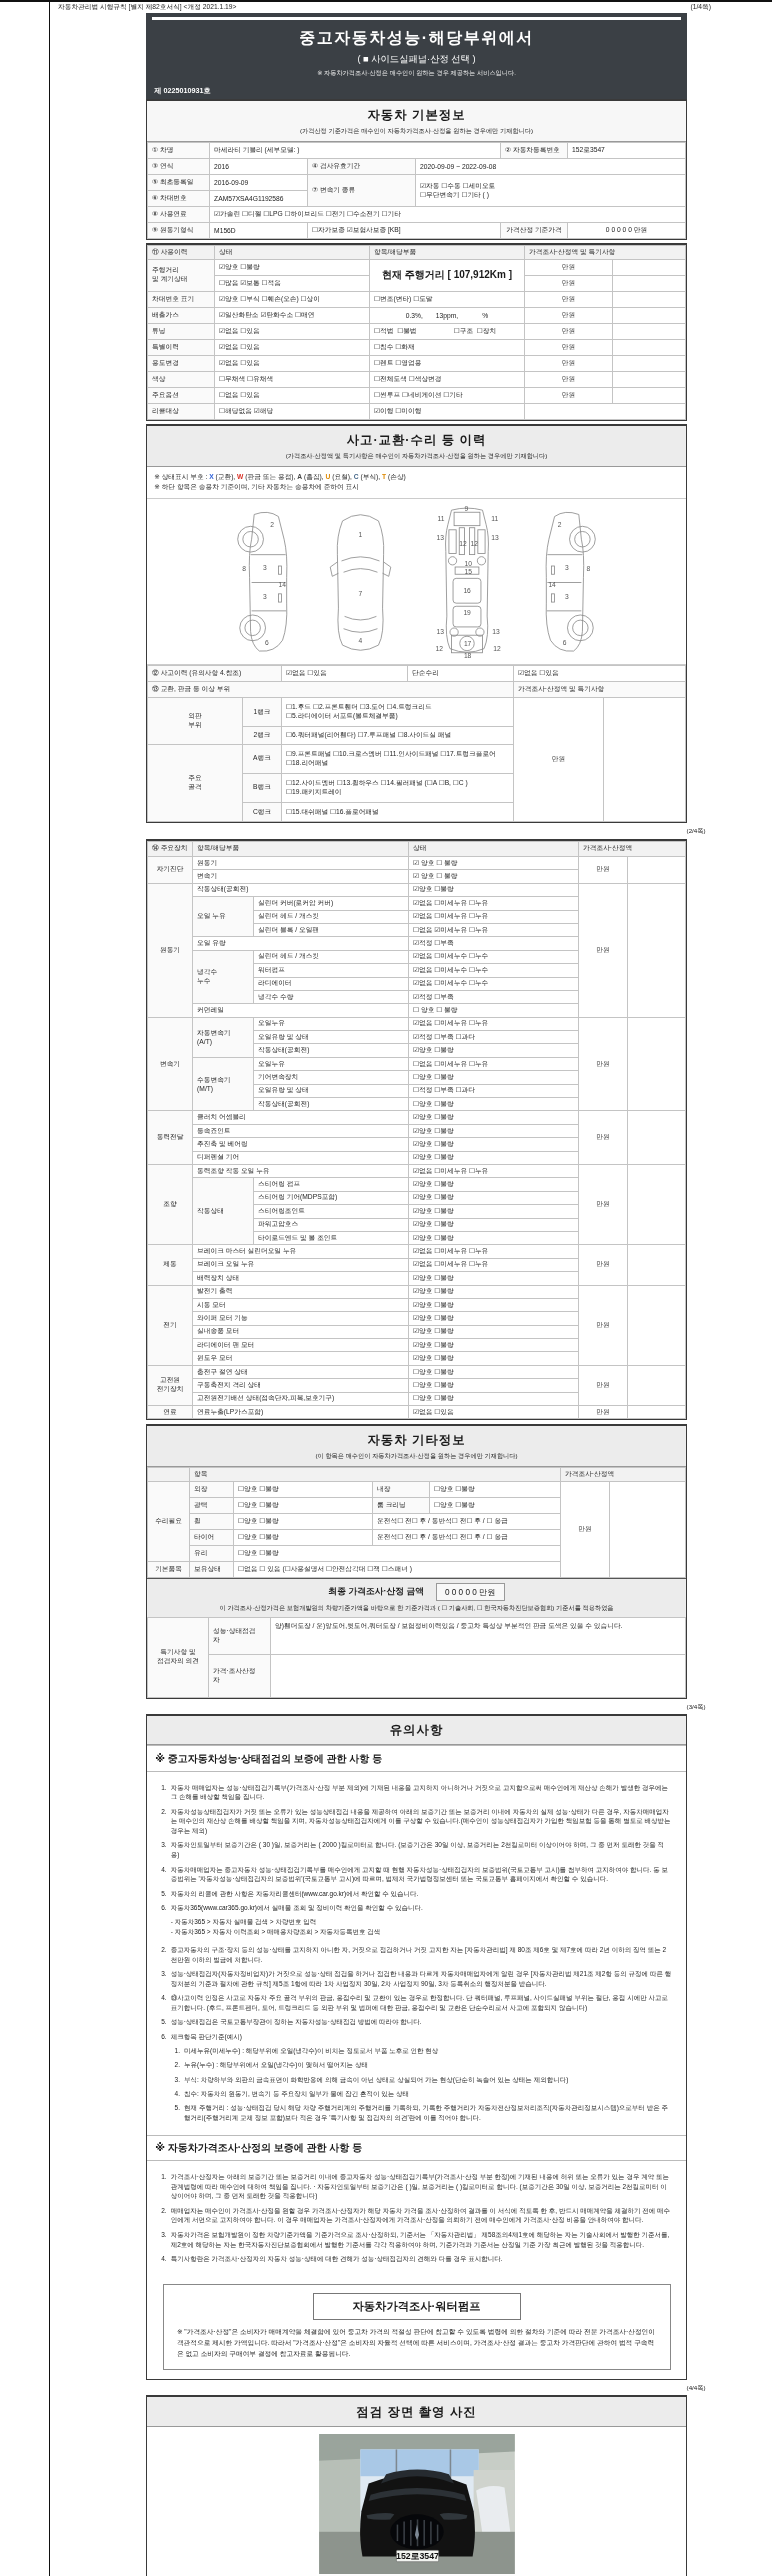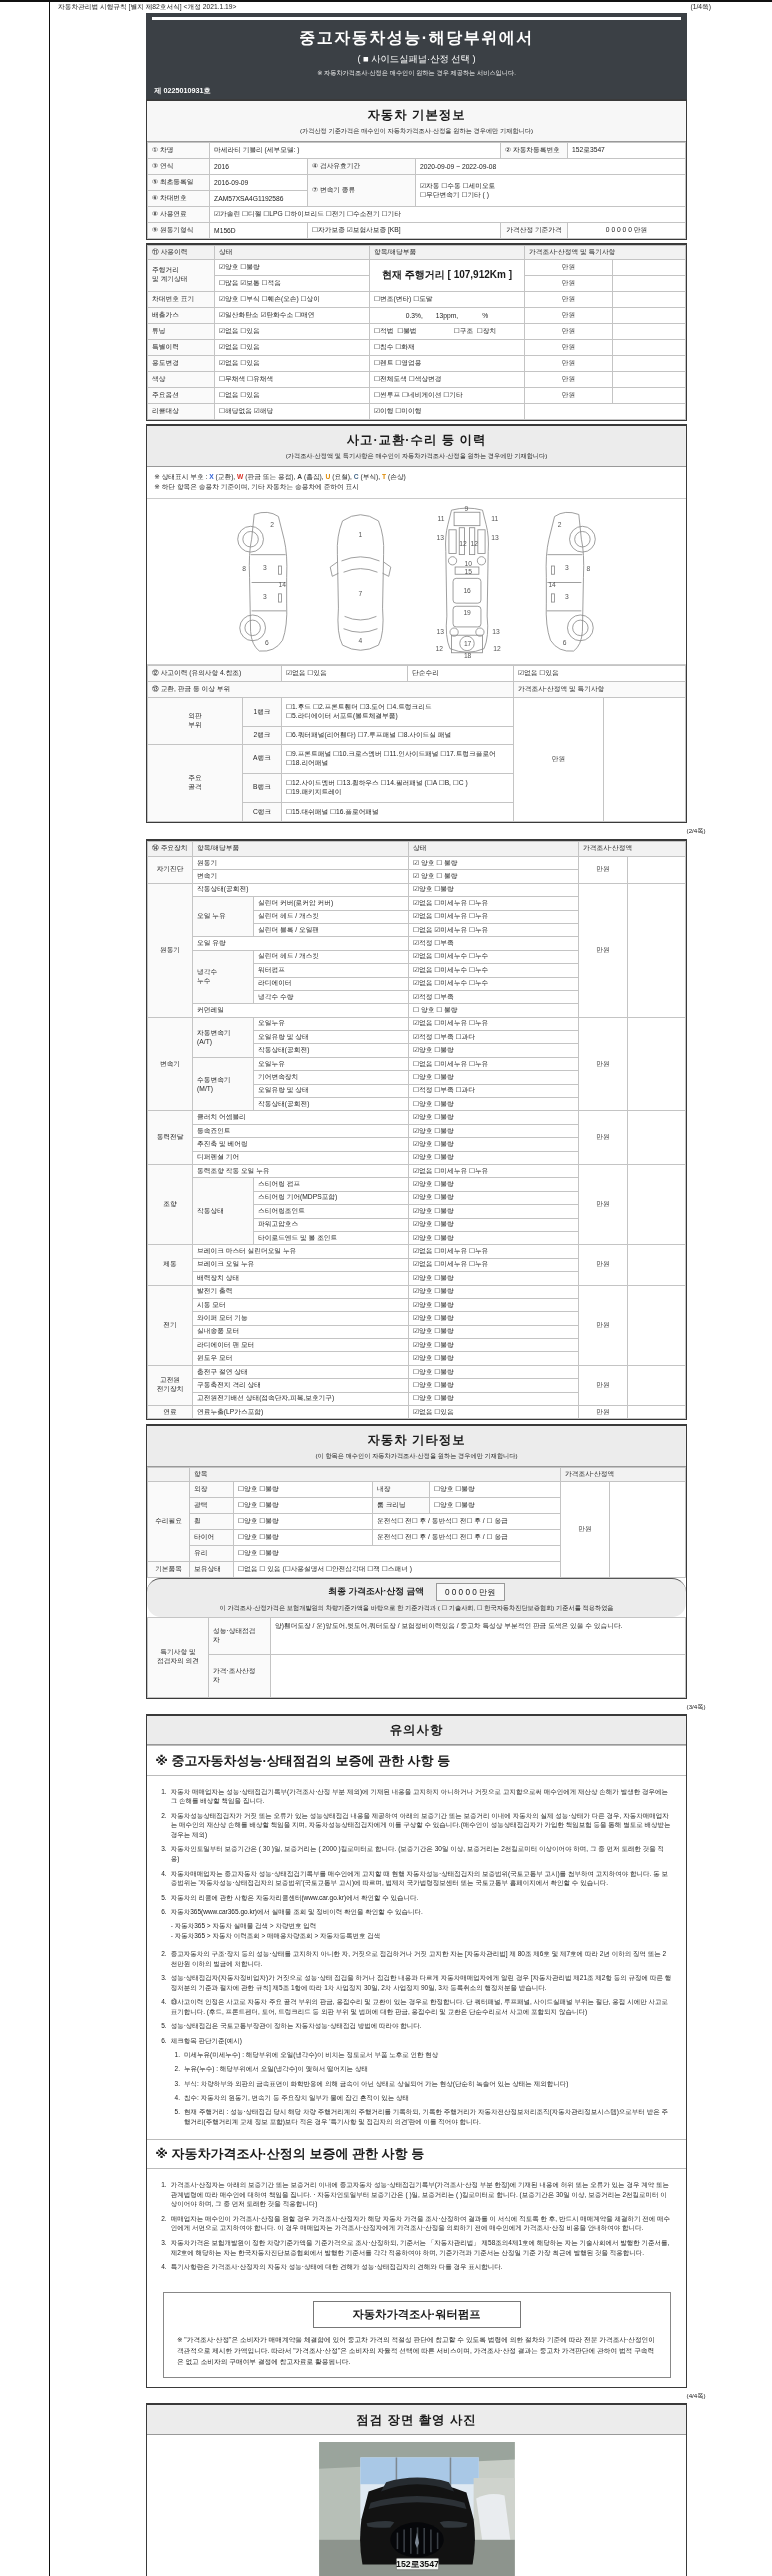--- a/index.html
+++ b/index.html
@@ -35,21 +35,21 @@
   tr{height:16px;}
   .dtl tr{height:13.4px;}
   
   .legend{padding:4.1px 7.2px;font-size:6.7px;border-bottom:0.5px solid #ccc;}
   .legend div{margin:1.5px 0;}
   .sym{font-weight:bold;}
   .diagrams{display:flex;justify-content:center;gap:24px;padding:6.2px 0 4.1px;border-bottom:0.5px solid #ccc;}
   .diagrams svg{stroke:#8a8a8a;fill:none;stroke-width:1.6;}
   .diagrams text{fill:#555;stroke:none;font-size:13px;font-family:"Liberation Sans",sans-serif;}
   
-  .notice-band{border:0.5px solid #bbb;border-left:none;border-right:none;padding:5.2px 8.2px;font-size:13px;font-weight:bold;}
+  .notice-band{border:0.5px solid #bbb;border-left:none;border-right:none;padding:5.2px 8.2px;font-size:10px;font-weight:bold;}
   .notice-body{padding:6.2px 13.4px 7.2px 10.3px;}
   .nitem{display:flex;gap:4.1px;font-size:6.5px;line-height:1.5;margin:4.6px 0;}
   .nnum{min-width:9.3px;text-align:right;}
   .nsub{margin-left:13.4px;font-size:6.5px;line-height:1.5;}
   .inner-box{border:0.5px solid #888;margin:8.2px 15.5px 9.3px;padding:0 0 7.2px;}
   .inner-box .ib-title{border:0.5px solid #777;margin:8.2px auto 5.2px;width:206px;text-align:center;
       font-size:11.3px;font-weight:bold;padding:5.2px 0;}
   .ib-body{font-size:6.7px;line-height:1.6;padding:2.1px 13.4px;}
   
   .photo-wrap{display:flex;flex-direction:column;align-items:center;gap:5.2px;padding:7.2px 0 8.2px;}
@@ -654,21 +654,21 @@
               <td colspan="3">☐양호  ☐불량</td>
             </tr>
         <tr>
               <td class="lab ctr">기본품목</td>
             <td class="lab">보유상태</td>
             <td colspan="3">☐없음  ☐ 있음  (☐사용설명서 ☐안전삼각대 ☐잭 ☐스패너 )</td>
             </tr>
       </tbody>
         </table>
 
-      <div style="background:#ececec;border-top:1px solid #555;padding:4.1px 10.3px 4.1px;border-radius:14px;">
+      <div style="background:#ececec;border-top:1px solid #555;padding:4.1px 10.3px 4.1px;">
         <div style="text-align:center;">
           <span class="big">최종 가격조사·산정 금액</span>
           <span style="display:inline-block;border:0.5px solid #999;background:#f8f8f8;padding:2.1px 8.2px;margin-left:9.3px;font-size:8.2px;">0 0 0 0 0 만원</span>
         </div>
         <div style="font-size:6.2px;text-align:center;margin-top:3.1px;">이 가격조사·산정가격은 보험개발원의 차량기준가액을 바탕으로 한 기준가격과 ( ☐ 기술사회, ☐ 한국자동차진단보증협회) 기준서를 적용하였음</div>
       </div>
 
       <table>
         <colgroup>
             <col style="width:61px">

